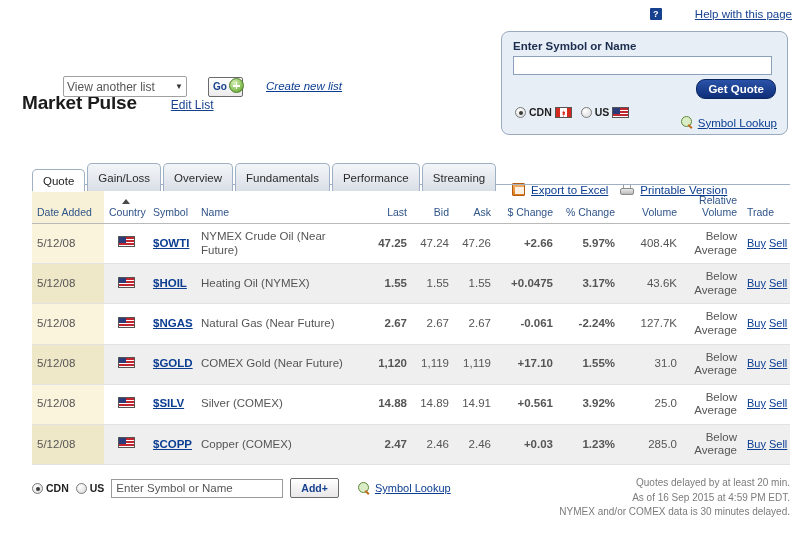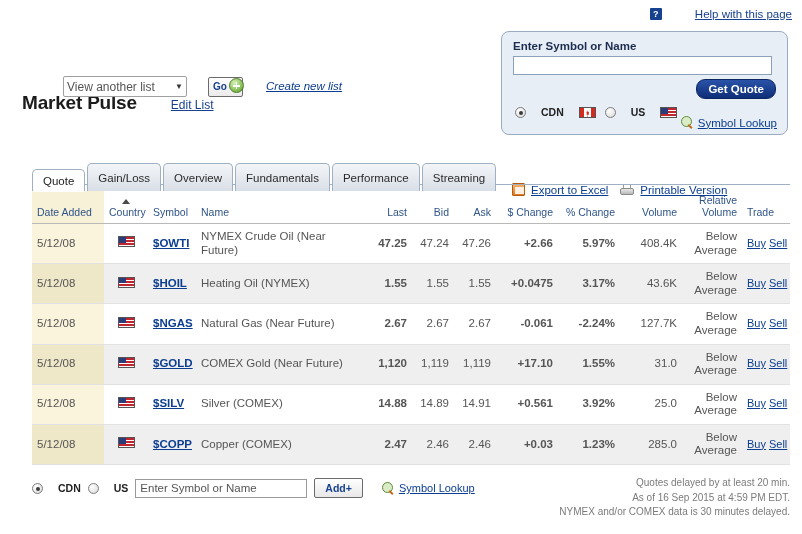--- a/index.html
+++ b/index.html
@@ -92,21 +92,21 @@
     height: 20px; padding: 0 11px;
     background: linear-gradient(#2a53a8, #0e2e78);
     border: 1px solid #0b2560; border-radius: 9px;
     color: #fff; font-size: 11.5px; font-weight: bold;
     display: flex; align-items: center; cursor: pointer;
   }
   .radio-row {
     position: absolute; left: 13px; top: 74px;
     display: flex; align-items: center; gap: 9px;
   }
-  .radio-opt { display: flex; align-items: flex-end; gap: 15px; cursor: pointer; }
+  .radio-opt { display: flex; align-items: flex-end; gap: 3px; cursor: pointer; }
   .radio {
     width: 11px; height: 11px; border-radius: 50%;
     background: radial-gradient(circle at 35% 30%, #ffffff, #d8d8d8);
     border: 1px solid #7b7b7b; position: relative; flex: none;
   }
   .radio.on::after {
     content: ""; position: absolute; left: 2.6px; top: 2.6px;
     width: 4.4px; height: 4.4px; border-radius: 50%; background: #3a3a3a;
   }
   .radio-opt .txt { font-size: 10.5px; font-weight: bold; color: #222; }

